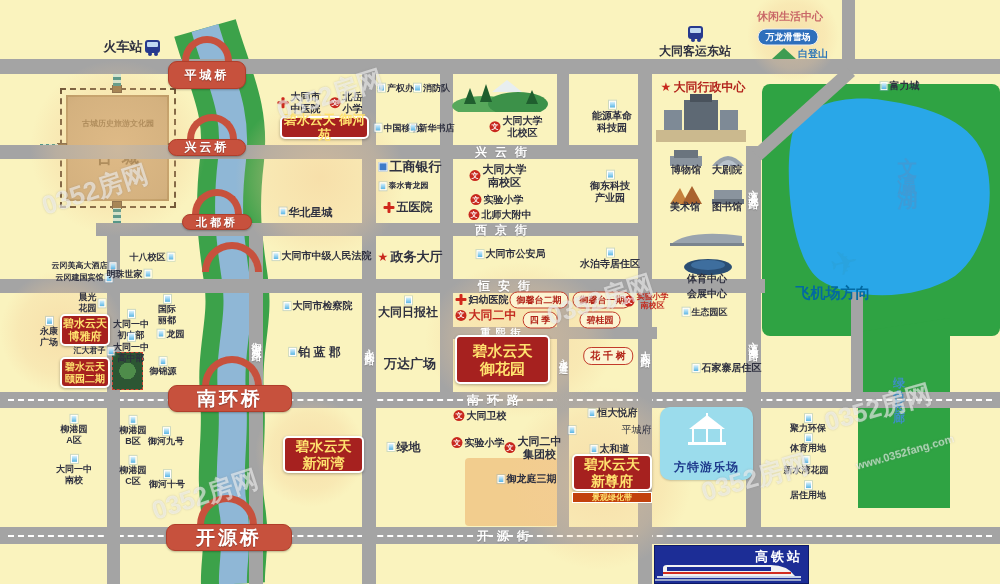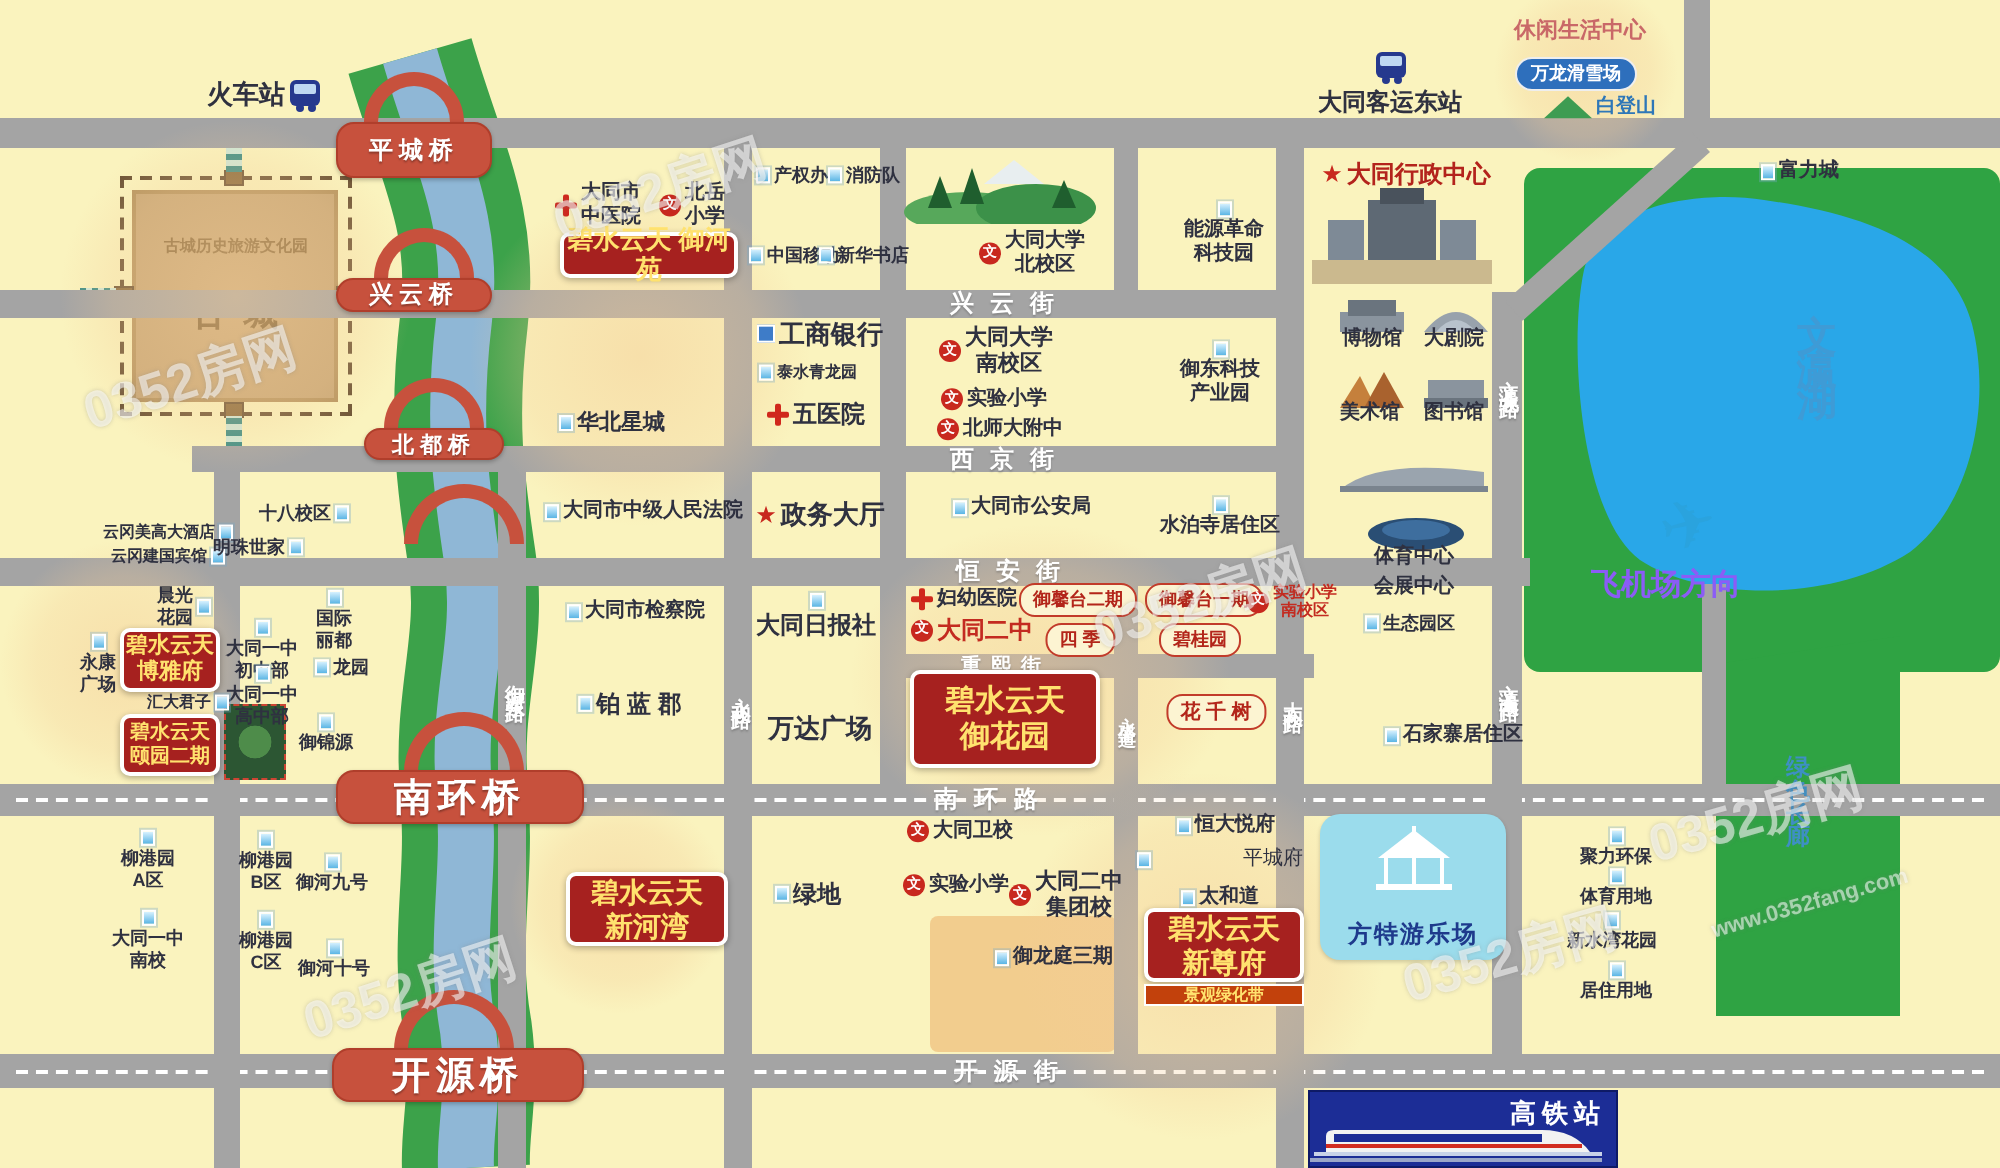--- a/index.html
+++ b/index.html
@@ -313,21 +313,21 @@
     <div class="place" style="left: 486px; top: 315px;"><span class="sch">文</span><span class="ptxt" style="font-size: 12px; font-weight: 700; color: rgb(195, 43, 32);">大同二中</span></div>
     <div class="pill" style="left: 539px; top: 300px;">御馨台二期</div>
     <div class="pill" style="left: 602px; top: 300px;">御馨台一期</div>
     <div class="place" style="left: 646px; top: 301px;"><span class="sch">文</span><span class="ptxt" style="font-size: 8px; font-weight: 600; color: rgb(195, 43, 32);">实验小学
 南校区</span></div>
     <div class="pill" style="left: 540px; top: 320px;">四 季</div>
     <div class="pill" style="left: 600px; top: 320px;">碧桂园</div>
     <div class="pill" style="left: 608px; top: 356px; font-size: 10px;">花 千 树</div>
     <div class="place" style="left: 705px; top: 312px;"><span class="mk"></span><span class="ptxt" style="font-size: 9px; font-weight: 600;">生态园区</span></div>
     <div class="place" style="left: 727px; top: 368px;"><span class="mk"></span><span class="ptxt" style="font-size: 10px; font-weight: 600;">石家寨居住区</span></div>
-    <div class="place" style="left: 833px; top: 293px;"><span class="ptxt" style="font-size: 15px; font-weight: 700; color: #8b5cf6;">飞机场方向</span></div>
+    <div class="place" style="left: 833px; top: 293px;"><span class="ptxt" style="font-size: 15px; font-weight: 700; color: #0369a1;">飞机场方向</span></div>
     <div class="place" style="left: 613px; top: 413px;"><span class="mk"></span><span class="ptxt" style="font-size: 10px; font-weight: 600;">恒大悦府</span></div>
     <div class="place" style="left: 610px; top: 430px;"><span class="mk"></span><span class="ptxt" style="font-size: 10px; font-weight: 400; padding-left: 44px;">平城府</span></div>
     <div class="place" style="left: 610px; top: 449px;"><span class="mk"></span><span class="ptxt" style="font-size: 10px; font-weight: 600;">太和道</span></div>
     <div class="place" style="left: 480px; top: 416px;"><span class="sch">文</span><span class="ptxt" style="font-size: 10px; font-weight: 700;">大同卫校</span></div>
     <div class="place" style="left: 478px; top: 443px;"><span class="sch">文</span><span class="ptxt" style="font-size: 10px; font-weight: 700;">实验小学</span></div>
     <div class="place" style="left: 533px; top: 448px;"><span class="sch">文</span><span class="ptxt" style="font-size: 11px; font-weight: 700;">大同二中
 集团校</span></div>
     <div class="place" style="left: 527px; top: 479px;"><span class="mk"></span><span class="ptxt" style="font-size: 10px; font-weight: 700;">御龙庭三期</span></div>
     <div class="place" style="left: 404px; top: 447px;"><span class="mk"></span><span class="ptxt" style="font-size: 12px; font-weight: 700;">绿地</span></div>
     <div class="place col" style="left: 74px; top: 430px;"><span class="mk"></span><span class="ptxt" style="font-size: 9px; font-weight: 600;">柳港园

